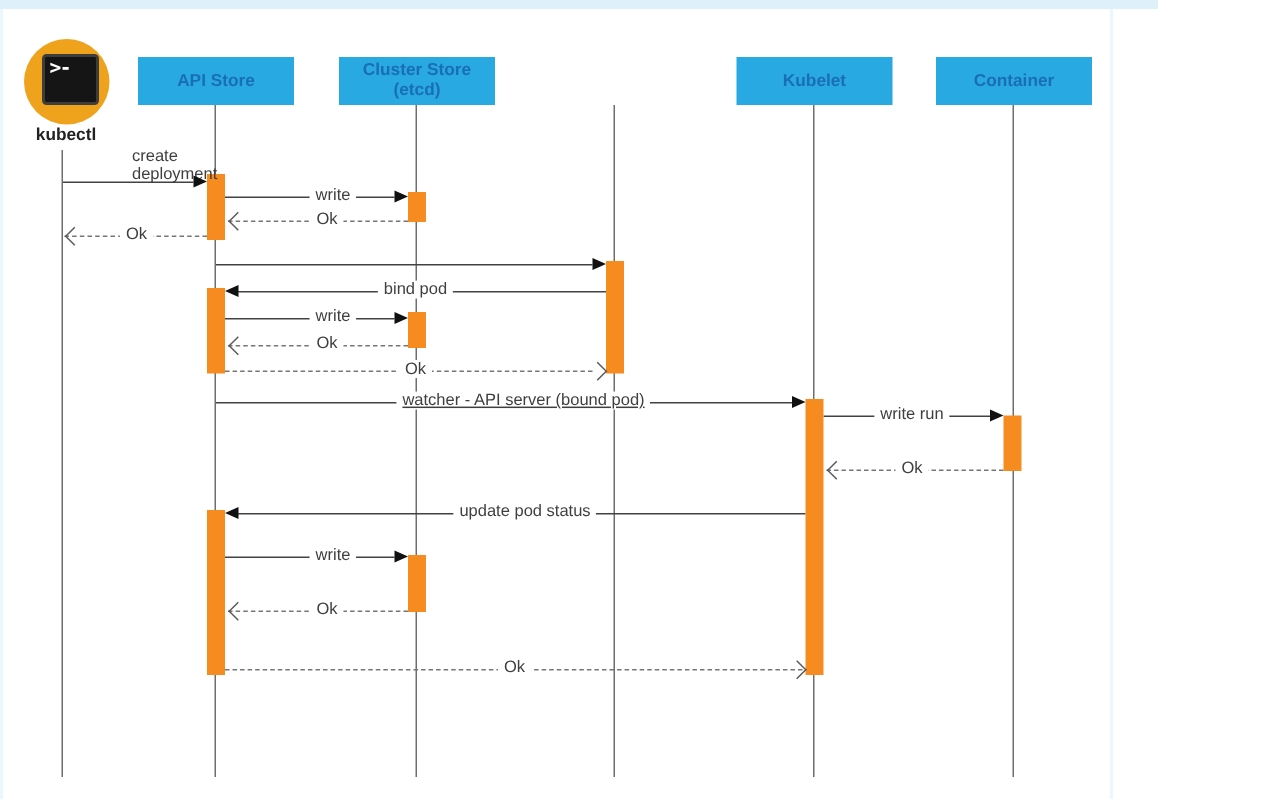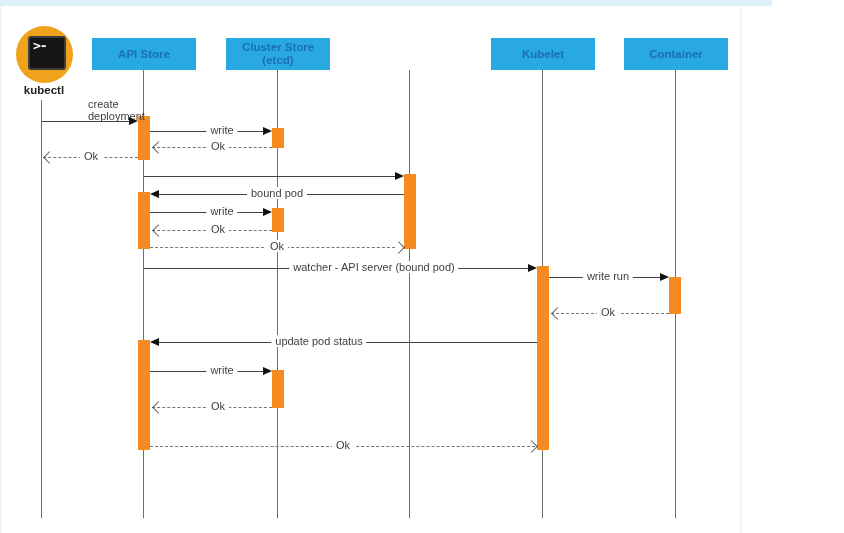--- a/index.html
+++ b/index.html
@@ -98,49 +98,49 @@
 
   <div class="line-dashed" style="left:43px;top:157px;width:95px;"></div>
   <div class="chev-l" style="left:45px;top:153px;"></div>
   <div class="msg-label" style="left:91px;top:157px;">Ok</div>
 
   <div class="line-solid" style="left:144px;top:176px;width:251px;"></div>
   <div class="arr-r" style="left:395px;top:172px;"></div>
 
   <div class="line-solid" style="left:157px;top:194px;width:247px;"></div>
   <div class="arr-l" style="left:150px;top:190px;"></div>
-  <div class="msg-label" style="left:277px;top:194px;">bound pod</div>
+  <div class="msg-label" style="left:277px;top:194px;">bind pod</div>
 
   <div class="line-solid" style="left:150px;top:212px;width:113px;"></div>
   <div class="arr-r" style="left:263px;top:208px;"></div>
   <div class="msg-label" style="left:222px;top:212px;">write</div>
 
   <div class="line-dashed" style="left:152px;top:230px;width:120px;"></div>
   <div class="chev-l" style="left:154px;top:226px;"></div>
   <div class="msg-label" style="left:218px;top:230px;">Ok</div>
 
   <div class="line-dashed" style="left:150px;top:247px;width:245px;"></div>
   <div class="chev-r" style="left:394px;top:243px;"></div>
   <div class="msg-label" style="left:277px;top:247px;">Ok</div>
 
   <div class="line-solid" style="left:144px;top:268px;width:384px;"></div>
   <div class="arr-r" style="left:528px;top:264px;"></div>
-  <div class="msg-label" style="left:374px;top:268px;">watcher - API server (bound pod)</div>
+  <div class="msg-label" style="left:349px;top:268px;text-decoration:underline;">watcher - API server (bound pod)</div>
 
   <div class="line-solid" style="left:549px;top:277px;width:111px;"></div>
   <div class="arr-r" style="left:660px;top:273px;"></div>
   <div class="msg-label" style="left:608px;top:277px;">write run</div>
 
   <div class="line-dashed" style="left:551px;top:313px;width:118px;"></div>
   <div class="chev-l" style="left:553px;top:309px;"></div>
   <div class="msg-label" style="left:608px;top:313px;">Ok</div>
 
   <div class="line-solid" style="left:157px;top:342px;width:380px;"></div>
   <div class="arr-l" style="left:150px;top:338px;"></div>
-  <div class="msg-label" style="left:319px;top:342px;">update pod status</div>
+  <div class="msg-label" style="left:350px;top:342px;">update pod status</div>
 
   <div class="line-solid" style="left:150px;top:371px;width:113px;"></div>
   <div class="arr-r" style="left:263px;top:367px;"></div>
   <div class="msg-label" style="left:222px;top:371px;">write</div>
 
   <div class="line-dashed" style="left:152px;top:407px;width:120px;"></div>
   <div class="chev-l" style="left:154px;top:403px;"></div>
   <div class="msg-label" style="left:218px;top:407px;">Ok</div>
 
   <div class="line-dashed" style="left:150px;top:446px;width:385px;"></div>

